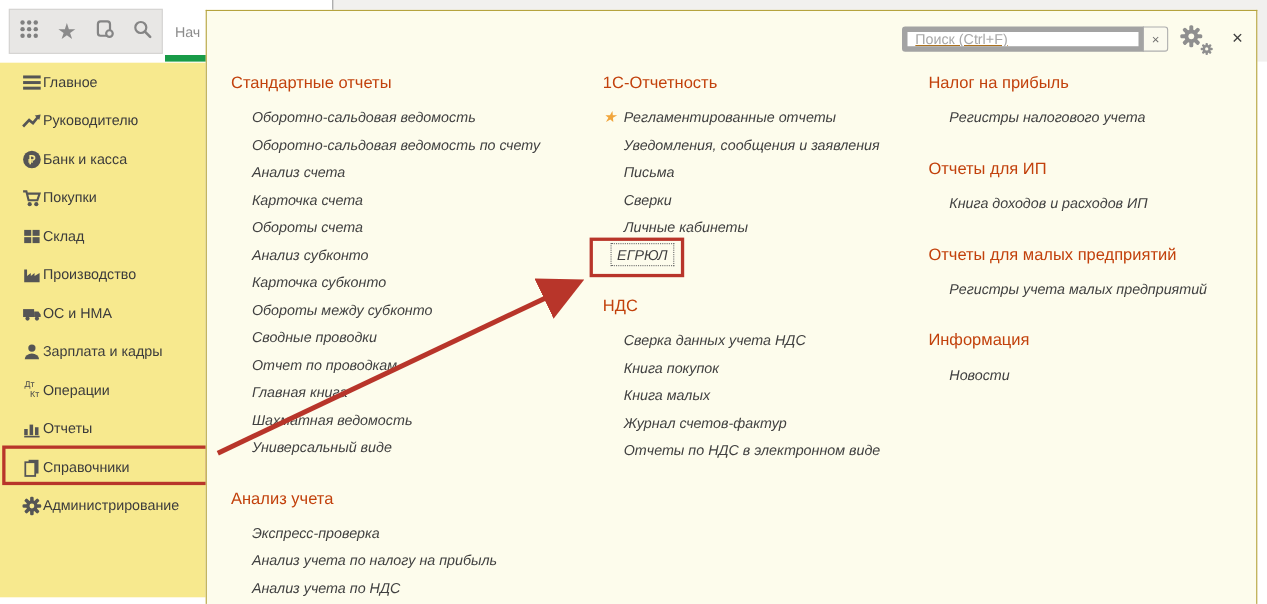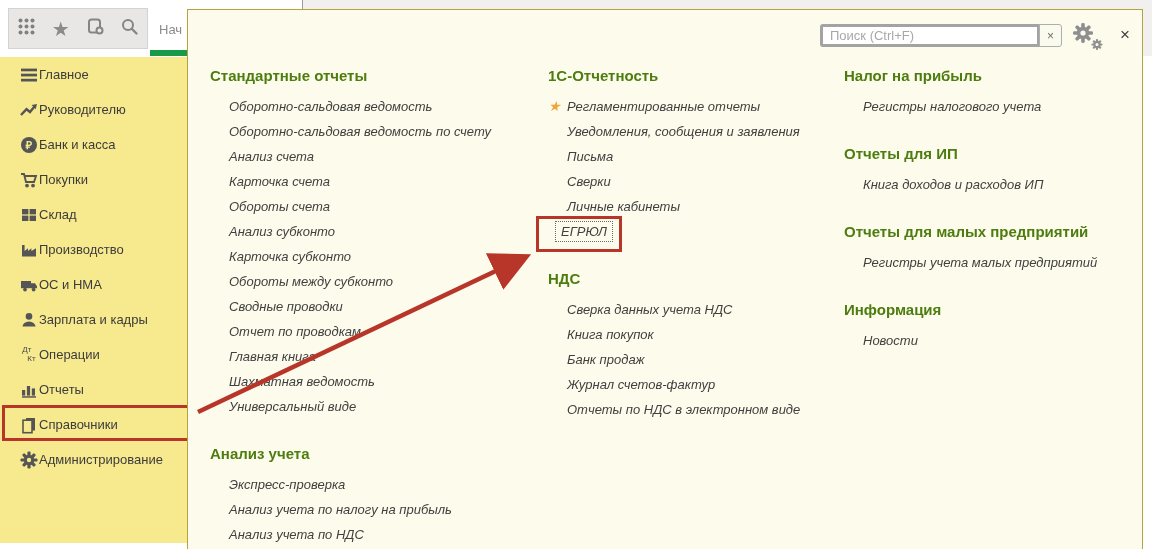--- a/index.html
+++ b/index.html
@@ -36,38 +36,38 @@
     position: absolute; left: 2px; top: 405px; width: 188px; height: 36px;
     border: 3px solid #b8352a; z-index: 5; pointer-events: none;
   }
   
   .panel {
     position: absolute; left: 187px; top: 9px; width: 956px; height: 540px;
     background: #fdfcec; border: 1px solid #b5a33e; border-bottom: none; z-index: 10;
   }
   .search-input {
     position: absolute; left: 632px; top: 14px; width: 220px; height: 23px;
-    border: 3px solid #a3a3a3; border-radius: 3px 0 0 3px; background: #fff;
-    padding: 0 7px; font-size: 13px; color: #ec4899; font-family: "Liberation Sans", sans-serif; outline: none;
+    border: 5px solid #a3a3a3; border-radius: 3px 0 0 3px; background: #fff;
+    padding: 0 7px; font-size: 13px; color: #a16207; font-family: "Liberation Sans", sans-serif; outline: none; text-decoration: underline;
   }
   .search-input::placeholder { color: #a8a8a8; }
   .clear-btn {
     position: absolute; left: 851px; top: 14px; width: 23px; height: 23px;
     border: 1px solid #aeaeae; border-radius: 0 3px 3px 0; background: #fbfaee;
     color: #6d6d6d; font-size: 12px; display: flex; align-items: center; justify-content: center; cursor: pointer;
   }
   .gear-btn { position: absolute; left: 884px; top: 12px; width: 34px; height: 30px; cursor: pointer; }
   .close-btn { position: absolute; left: 926px; top: 14px; width: 22px; height: 22px; display: flex; align-items: center; justify-content: center; color: #3f3f3f; font-size: 17px; cursor: pointer; }
   
   .col { position: absolute; top: 57px; }
   .col1 { left: 22px;  width: 326px; }
   .col2 { left: 360px; width: 304px; }
   .col3 { left: 656px; width: 300px; }
   .section + .section { margin-top: 26px; }
-  .section-title { font-size: 15px; font-weight: bold; color: #4d7c0f; margin: 0 0 9px 0; line-height: 18px; white-space: nowrap; }
+  .section-title { font-size: 15px; font-weight: normal; color: #c2410c; margin: 0 0 9px 0; line-height: 18px; white-space: nowrap; }
   .links { list-style: none; margin: 0; padding: 0; font-style: italic; }
   .links li { position: relative; height: 25px; line-height: 25px; padding-left: 19px; font-size: 13px; color: #404040; cursor: pointer; white-space: nowrap; }
   .fav-star { position: absolute; left: 0; top: 0; color: #f1a53b; font-size: 14px; cursor: pointer; }
   .egrul-li { padding-left: 8px !important; }
   .egrul-text { outline: 1px dotted #6a6a6a; padding: 2px 5px; }
   .egrul-box {
     position: absolute; left: 348px; top: 206px; width: 86px; height: 36px;
     border: 3px solid #b8352a; z-index: 3; pointer-events: none;
   }
   .arrow-svg { position: absolute; left: 0; top: 0; width: 1152px; height: 549px; z-index: 20; pointer-events: none; }
@@ -346,21 +346,21 @@
           <li class="egrul-li">
             <span class="egrul-text">ЕГРЮЛ</span>
           </li>
         </ul>
       </div>
       <div class="section">
         <h2 class="section-title">НДС</h2>
         <ul class="links">
           <li>Сверка данных учета НДС</li>
           <li>Книга покупок</li>
-          <li>Банк продаж</li>
+          <li>Книга малых</li>
           <li>Журнал счетов-фактур</li>
           <li>Отчеты по НДС в электронном виде</li>
         </ul>
       </div>
     </div>
 
     <div class="col col3">
       <div class="section">
         <h2 class="section-title">Налог на прибыль</h2>
         <ul class="links">

